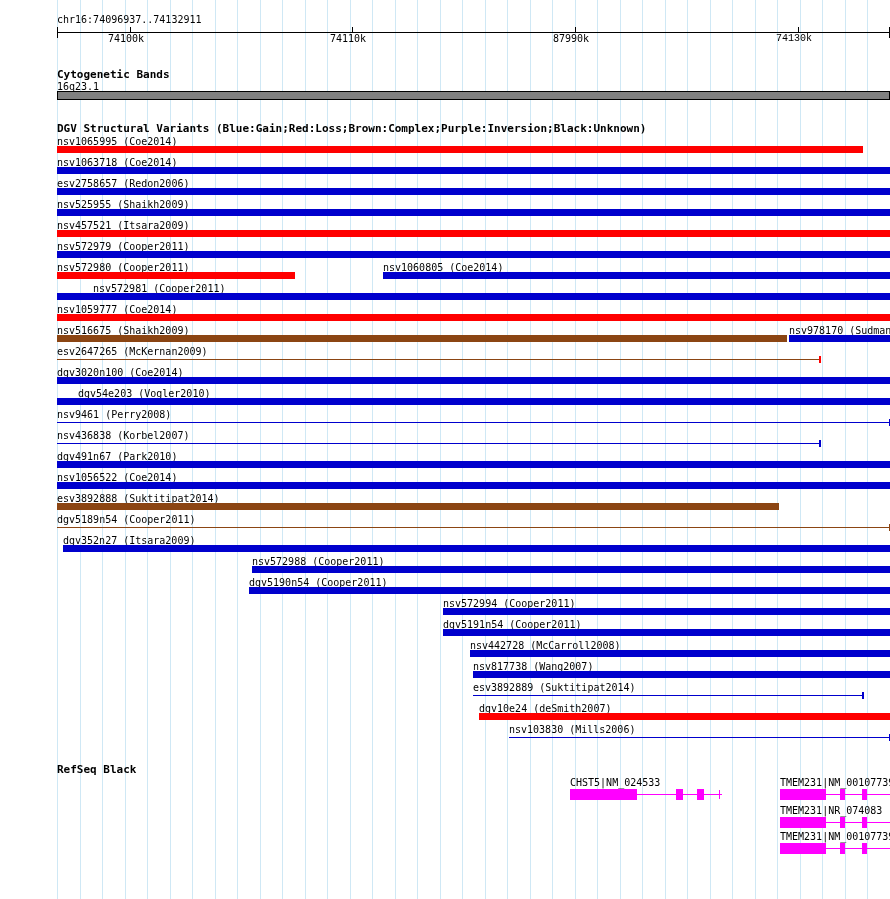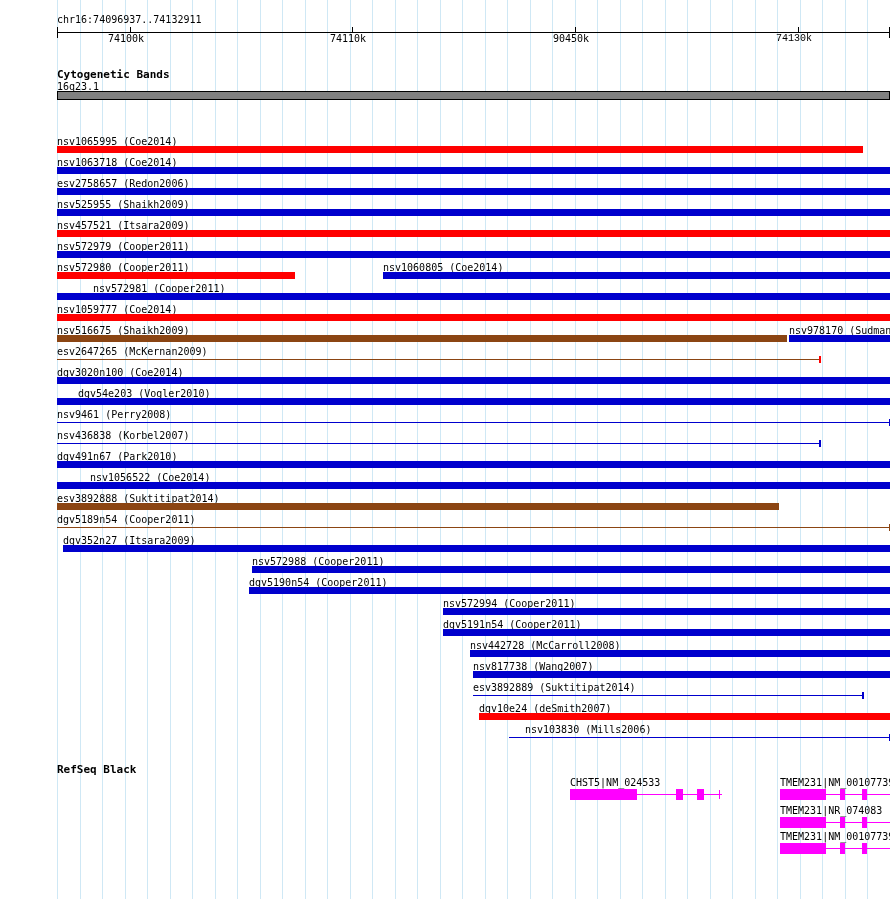--- a/index.html
+++ b/index.html
@@ -64,32 +64,33 @@
     </div>
 
   <div class="abs pos" style="left:57px; top:14px;">chr16:74096937..74132911</div>
 
   <div class="ruler-line abs" style="left:57px; top:32px; width:833px;"></div>
   <div id="ruler-ticks">
       <div class="abs pos" style="left: 108px; top: 33px;">74100k</div>
       <div class="tick" style="left: 130px; top: 27px; height: 6px;"></div>
       <div class="abs pos" style="left: 330px; top: 33px;">74110k</div>
       <div class="tick" style="left: 352px; top: 27px; height: 6px;"></div>
-      <div class="abs pos" style="left: 553px; top: 33px;">90450k</div>
+      <div class="abs pos" style="left: 553px; top: 33px;">87990k</div>
       <div class="tick" style="left: 575px; top: 27px; height: 6px;"></div>
       <div class="abs pos" style="left: 776px; top: 33px; font-family: Liberation Mono, monospace;">74130k</div>
       <div class="tick" style="left: 798px; top: 27px; height: 6px;"></div>
       <div class="tick" style="left: 57px; top: 27px; height: 11px;"></div>
       <div class="tick" style="left: 889px; top: 27px; height: 11px;"></div>
     </div>
 
   <div class="abs hdr" style="left:57px; top:68px;">Cytogenetic Bands</div>
   <div class="abs lbl" style="left:57px; top:81px;">16q23.1</div>
   <div class="band" style="left:57px; top:91px; width:833px;"></div>
 
+  <div class="abs hdr" style="left:57px; top:122px;">DGV Structural Variants (Blue:Gain;Red:Loss;Brown:Complex;Purple:Inversion;Black:Unknown)</div>
   <div id="dgv-tracks">
       <div class="abs lbl" style="left: 57px; top: 136px;">nsv1065995 (Coe2014)</div>
       <div class="track" style="left: 57px; top: 146px; width: 806px; background: rgb(255, 0, 0);"></div>
       <div class="abs lbl" style="left: 57px; top: 157px;">nsv1063718 (Coe2014)</div>
       <div class="track" style="left: 57px; top: 167px; width: 833px; background: rgb(0, 0, 205);"></div>
       <div class="abs lbl" style="left: 57px; top: 178px;">esv2758657 (Redon2006)</div>
       <div class="track" style="left: 57px; top: 188px; width: 833px; background: rgb(0, 0, 205);"></div>
       <div class="abs lbl" style="left: 57px; top: 199px;">nsv525955 (Shaikh2009)</div>
       <div class="track" style="left: 57px; top: 209px; width: 833px; background: rgb(0, 0, 205);"></div>
       <div class="abs lbl" style="left: 57px; top: 220px;">nsv457521 (Itsara2009)</div>
@@ -116,21 +117,21 @@
       <div class="abs lbl" style="left: 57px; top: 388px; margin-left: 21px;">dgv54e203 (Vogler2010)</div>
       <div class="track" style="left: 57px; top: 398px; width: 833px; background: rgb(0, 0, 205);"></div>
       <div class="abs lbl" style="left: 57px; top: 409px;">nsv9461 (Perry2008)</div>
       <div class="abs" style="left: 57px; top: 422px; width: 833px; height: 1px; background: rgb(0, 0, 205);"></div>
       <div class="abs" style="left: 889px; top: 419px; width: 2px; height: 7px; background: rgb(0, 0, 205);"></div>
       <div class="abs lbl" style="left: 57px; top: 430px;">nsv436838 (Korbel2007)</div>
       <div class="abs" style="left: 57px; top: 443px; width: 763px; height: 1px; background: rgb(0, 0, 205);"></div>
       <div class="abs" style="left: 819px; top: 440px; width: 2px; height: 7px; background: rgb(0, 0, 205);"></div>
       <div class="abs lbl" style="left: 57px; top: 451px;">dgv491n67 (Park2010)</div>
       <div class="track" style="left: 57px; top: 461px; width: 833px; background: rgb(0, 0, 205);"></div>
-      <div class="abs lbl" style="left: 57px; top: 472px; padding-left: 33px;">nsv1056522 (Coe2014)</div>
+      <div class="abs lbl" style="left: 57px; top: 472px;">nsv1056522 (Coe2014)</div>
       <div class="track" style="left: 57px; top: 482px; width: 833px; background: rgb(0, 0, 205);"></div>
       <div class="abs lbl" style="left: 57px; top: 493px;">esv3892888 (Suktitipat2014)</div>
       <div class="track" style="left: 57px; top: 503px; width: 722px; background: rgb(139, 69, 19);"></div>
       <div class="abs lbl" style="left: 57px; top: 514px;">dgv5189n54 (Cooper2011)</div>
       <div class="abs" style="left: 57px; top: 527px; width: 833px; height: 1px; background: rgb(139, 69, 19);"></div>
       <div class="abs" style="left: 889px; top: 524px; width: 2px; height: 7px; background: rgb(139, 69, 19);"></div>
       <div class="abs lbl" style="left: 63px; top: 535px; text-align: center;">dgv352n27 (Itsara2009)</div>
       <div class="track" style="left: 63px; top: 545px; width: 827px; background: rgb(0, 0, 205);"></div>
       <div class="abs lbl" style="left: 252px; top: 556px;">nsv572988 (Cooper2011)</div>
       <div class="track" style="left: 252px; top: 566px; width: 638px; background: rgb(0, 0, 205);"></div>
@@ -142,21 +143,21 @@
       <div class="track" style="left: 443px; top: 629px; width: 447px; background: rgb(0, 0, 205);"></div>
       <div class="abs lbl" style="left: 470px; top: 640px;">nsv442728 (McCarroll2008)</div>
       <div class="track" style="left: 470px; top: 650px; width: 420px; background: rgb(0, 0, 205);"></div>
       <div class="abs lbl" style="left: 473px; top: 661px;">nsv817738 (Wang2007)</div>
       <div class="track" style="left: 473px; top: 671px; width: 417px; background: rgb(0, 0, 205);"></div>
       <div class="abs lbl" style="left: 473px; top: 682px;">esv3892889 (Suktitipat2014)</div>
       <div class="abs" style="left: 473px; top: 695px; width: 390px; height: 1px; background: rgb(0, 0, 205);"></div>
       <div class="abs" style="left: 862px; top: 692px; width: 2px; height: 7px; background: rgb(0, 0, 205);"></div>
       <div class="abs lbl" style="left: 479px; top: 703px;">dgv10e24 (deSmith2007)</div>
       <div class="track" style="left: 479px; top: 713px; width: 411px; background: rgb(255, 0, 0);"></div>
-      <div class="abs lbl" style="left: 509px; top: 724px; padding-left: 16px;">nsv103830 (Mills2006)</div>
+      <div class="abs lbl" style="left: 509px; top: 724px;">nsv103830 (Mills2006)</div>
       <div class="abs" style="left: 509px; top: 737px; width: 381px; height: 1px; background: rgb(0, 0, 205);"></div>
       <div class="abs" style="left: 889px; top: 734px; width: 2px; height: 7px; background: rgb(0, 0, 205);"></div>
     </div>
 
   <div class="abs hdr" style="left:57px; top:763px;">RefSeq Black</div>
   <div id="gene-tracks">
       <div class="abs lbl" style="left: 570px; top: 777px;">CHST5|NM_024533</div>
       <div class="gene-line" style="left: 637px; top: 794px; width: 85px;"></div>
       <div class="gene-exon" style="left: 570px; top: 789px; width: 67px;"></div>
       <div class="gene-exon" style="left: 676px; top: 789px; width: 7px;"></div>

